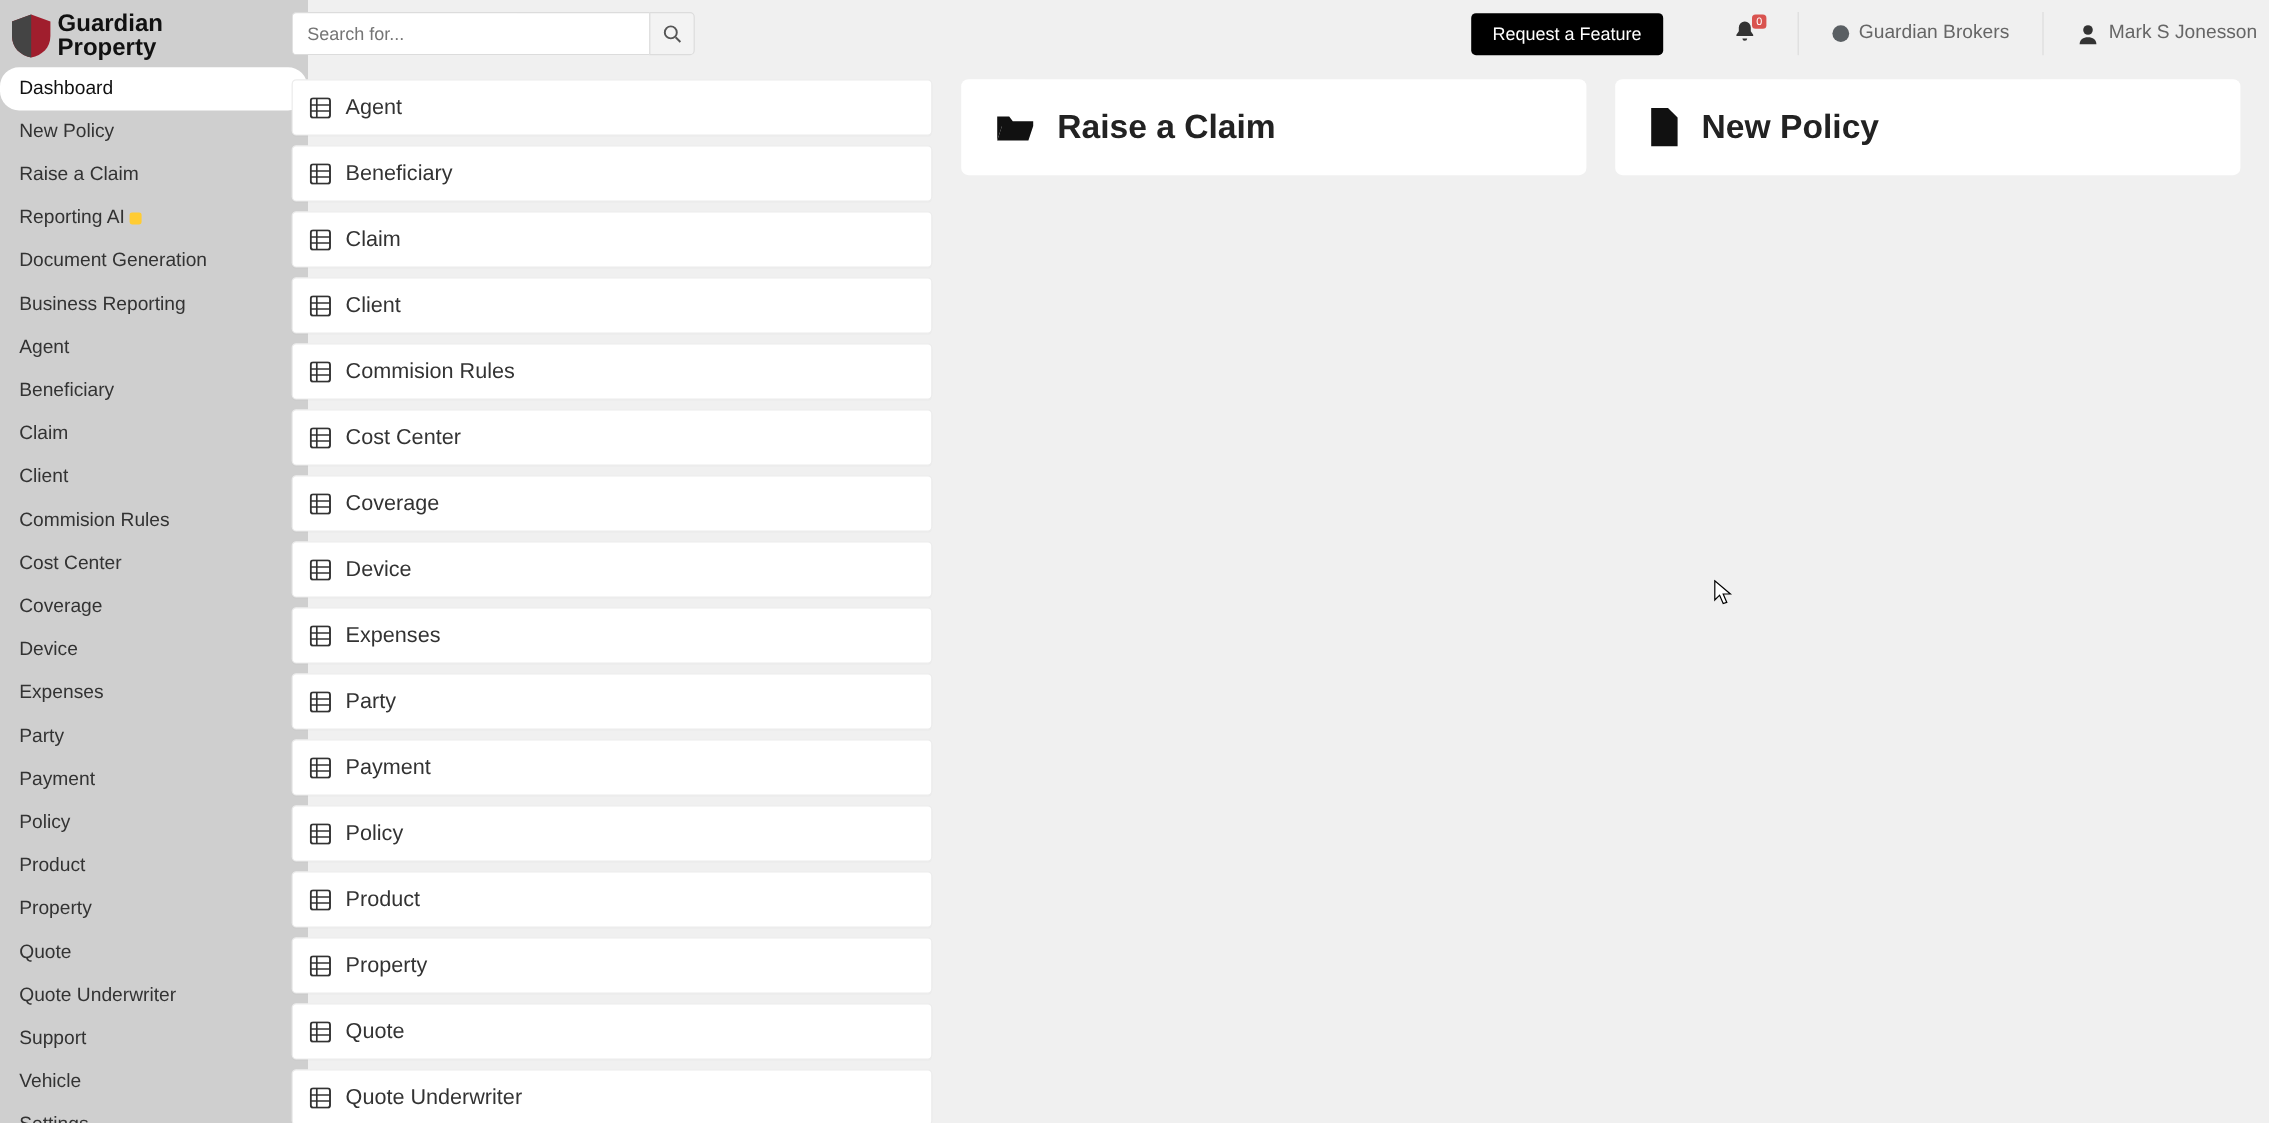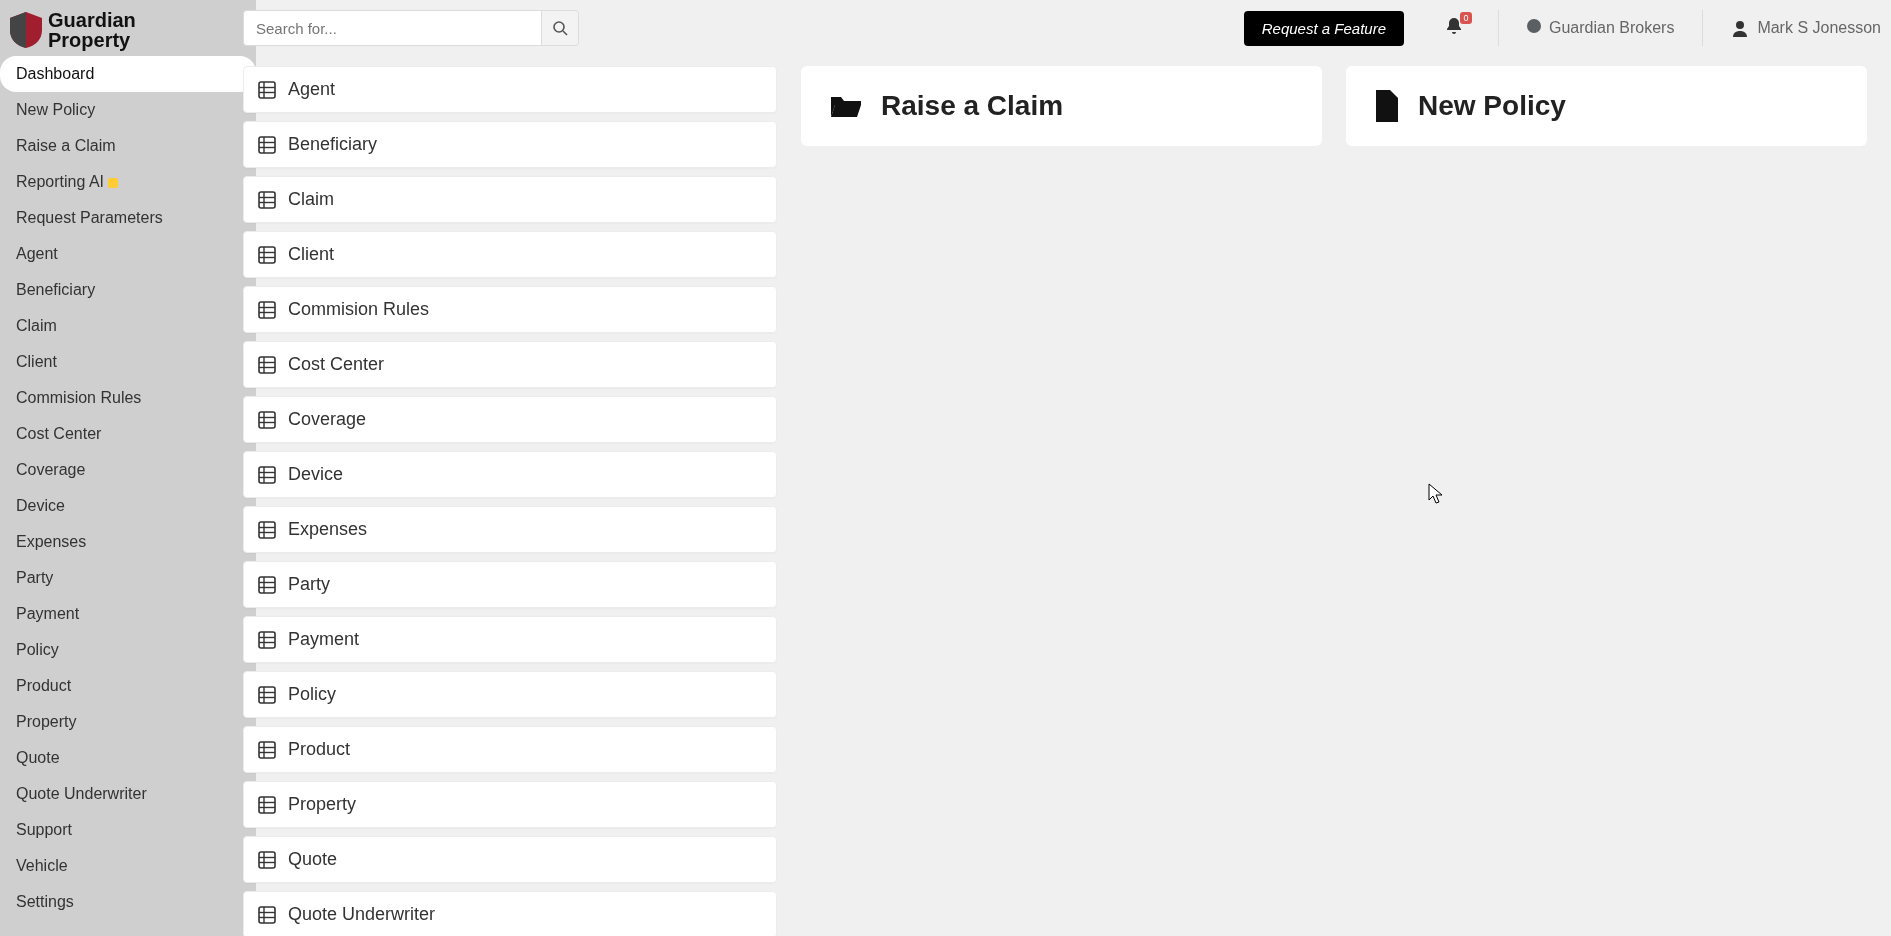--- a/index.html
+++ b/index.html
@@ -89,36 +89,35 @@
       display:flex; align-items:center; justify-content:center;
       cursor:pointer;
     }
     .topbar-spacer { flex: 1; }
     .req-feature {
       background:#000; color:#fff;
       border:none; border-radius:4px;
       padding: 9px 18px;
       font-size:15px;
       cursor:pointer;
-      margin-right: 16px;
-      font-style: italic;
+      margin-right: 34px;
     }
     .bell-wrap { position:relative; margin: 0 24px; cursor:pointer; }
     .bell-badge {
       position:absolute; top:-4px; right:-8px;
       background:#d9534f; color:#fff;
       font-size:9px; line-height:12px;
       min-width:12px; height:12px;
       border-radius:3px;
       text-align:center;
       padding:0 2px;
     }
     .vline { width:1px; height:36px; background:#ddd; margin:0 10px; }
     .org-label, .user-label {
-      display:flex; align-items:flex-start; gap:8px;
+      display:flex; align-items:center; gap:8px;
       color:#666; font-size:16px;
       padding: 0 18px;
       cursor:pointer;
     }
     .user-label { padding-right:10px; }
     .circle-dot {
       width:14px; height:14px; border-radius:50%;
       background:#5a5f63;
     }
 
@@ -193,21 +192,22 @@
     <div>
       <div class="logo-text">Guardian</div>
       <div class="logo-text">Property</div>
     </div>
   </div>
   <div id="sidebar-items">
       <div class="nav-item active"><span>Dashboard</span></div>
       <div class="nav-item"><span>New Policy</span></div>
       <div class="nav-item"><span>Raise a Claim</span></div>
       <div class="nav-item"><span>Reporting AI</span><span class="nav-badge"></span></div>
-      <div class="nav-item"><span>Request Parameters</span></div>
+      <div class="nav-item"><span>Document Generation</span></div>
+      <div class="nav-item"><span>Business Reporting</span></div>
       <div class="nav-item"><span>Agent</span></div>
       <div class="nav-item"><span>Beneficiary</span></div>
       <div class="nav-item"><span>Claim</span></div>
       <div class="nav-item"><span>Client</span></div>
       <div class="nav-item"><span>Commision Rules</span></div>
       <div class="nav-item"><span>Cost Center</span></div>
       <div class="nav-item"><span>Coverage</span></div>
       <div class="nav-item"><span>Device</span></div>
       <div class="nav-item"><span>Expenses</span></div>
       <div class="nav-item"><span>Party</span></div>

